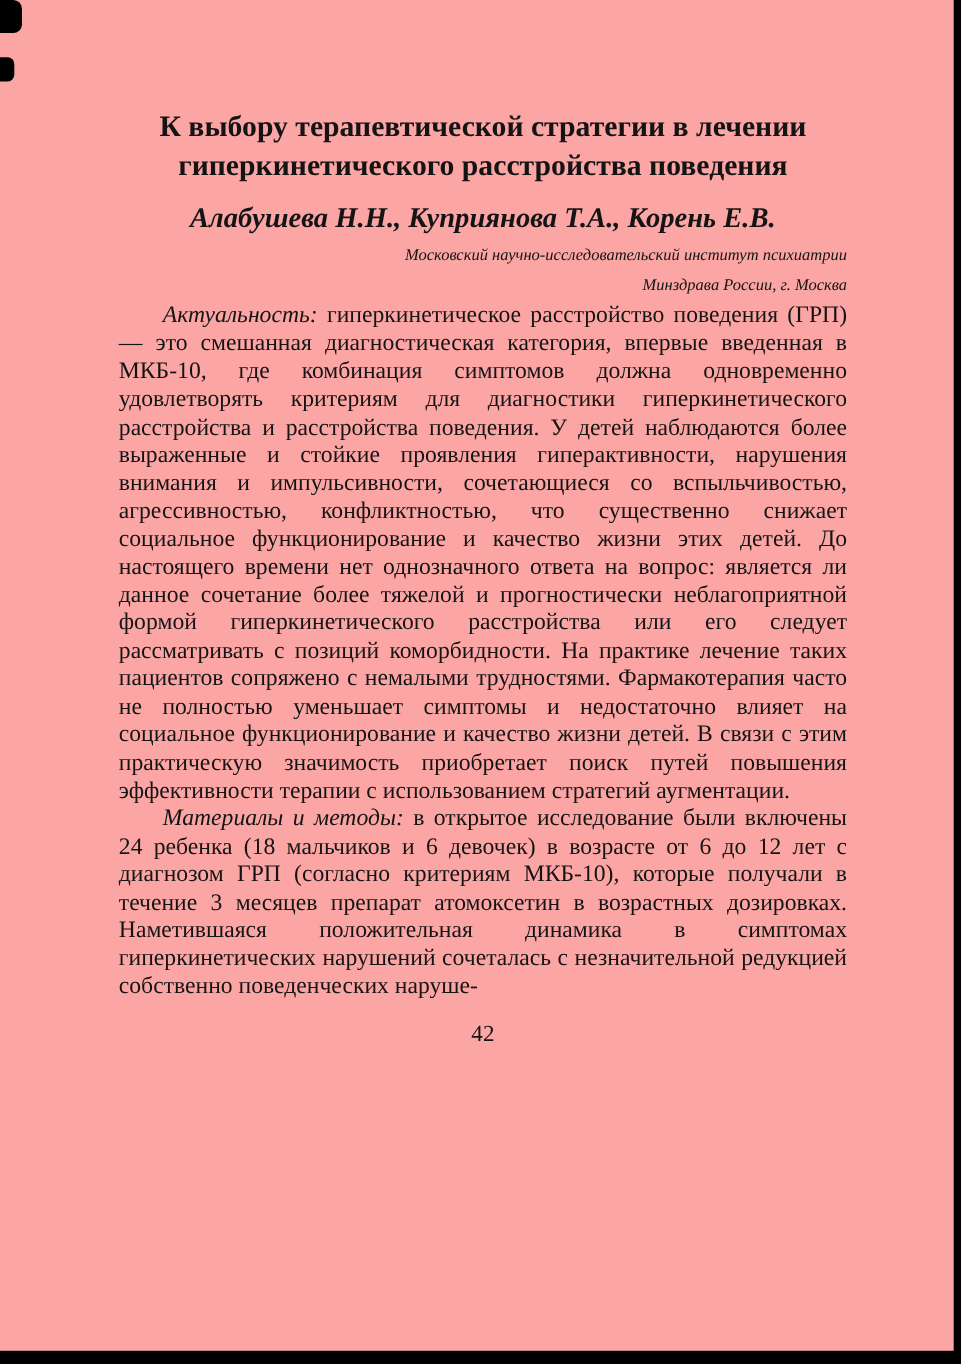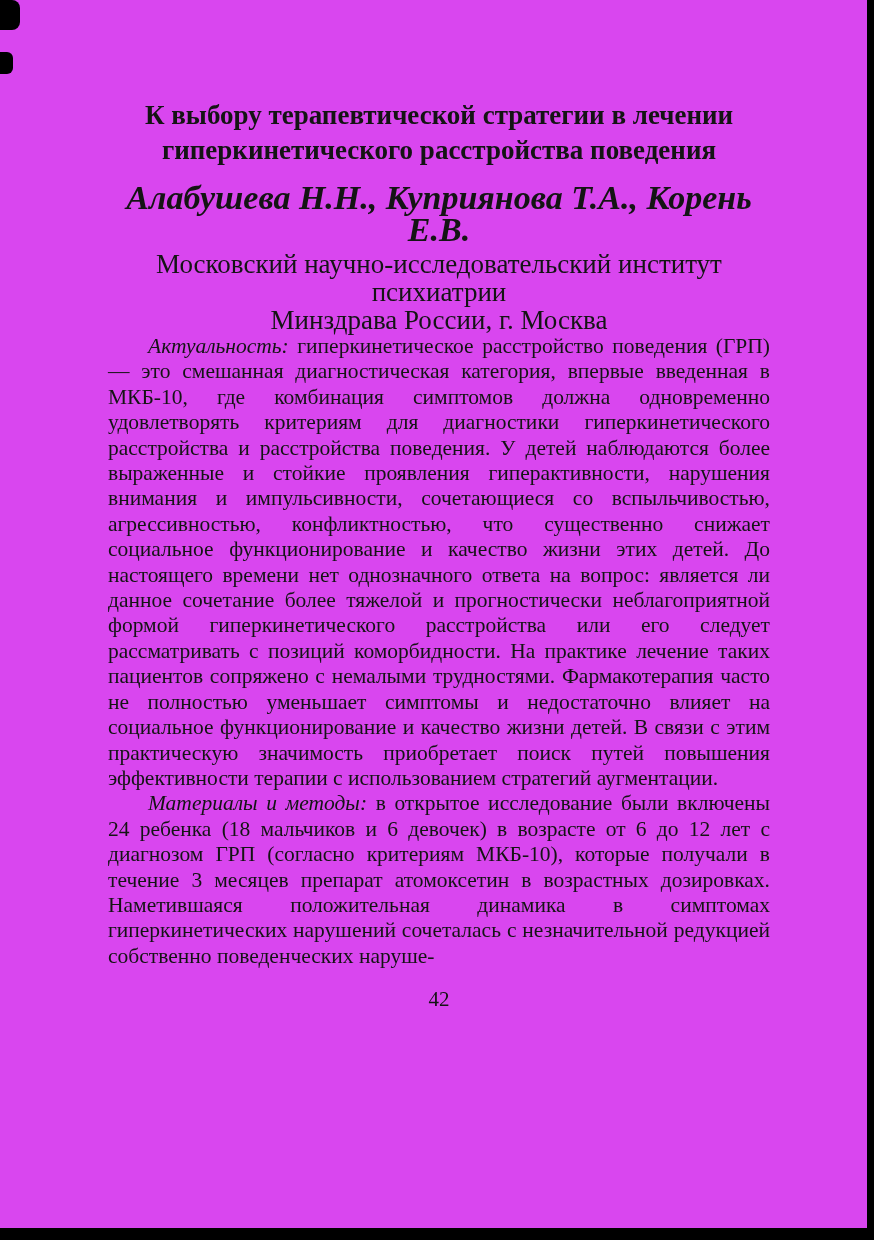--- a/index.html
+++ b/index.html
@@ -5,50 +5,51 @@
   html, body {
     margin: 0;
     padding: 0;
     background: #777;
   }
   .page {
     position: relative;
     width: 874px;
     height: 1240px;
     margin: 0 auto;
-    background: #d946ef;
+    background: #fca5a5;
     overflow: hidden;
     font-family: "Liberation Serif", "DejaVu Serif", serif;
     color: #141414;
   }
   .content {
     position: absolute;
     left: 108px;
     top: 98px;
     width: 662px;
   }
   .title {
     margin: 0;
     font-size: 27px;
     font-weight: bold;
     line-height: 35px;
     text-align: center;
   }
   .authors {
     margin: 14px 0 4px 0;
-    font-size: 34px;
+    font-size: 26px;
     font-weight: bold;
     font-style: italic;
     text-align: center;
     line-height: 32px;
   }
   .affiliation {
     margin: 4px 0 0 0;
-    font-size: 27px;
-    text-align: center;
+    font-size: 15px;
+    font-style: italic;
+    text-align: right;
     line-height: 28px;
   }
   .body-text {
   }
   .body-para {
     margin: 0;
     font-size: 21.5px;
     line-height: 25.4px;
     text-align: justify;
     text-indent: 40px;

